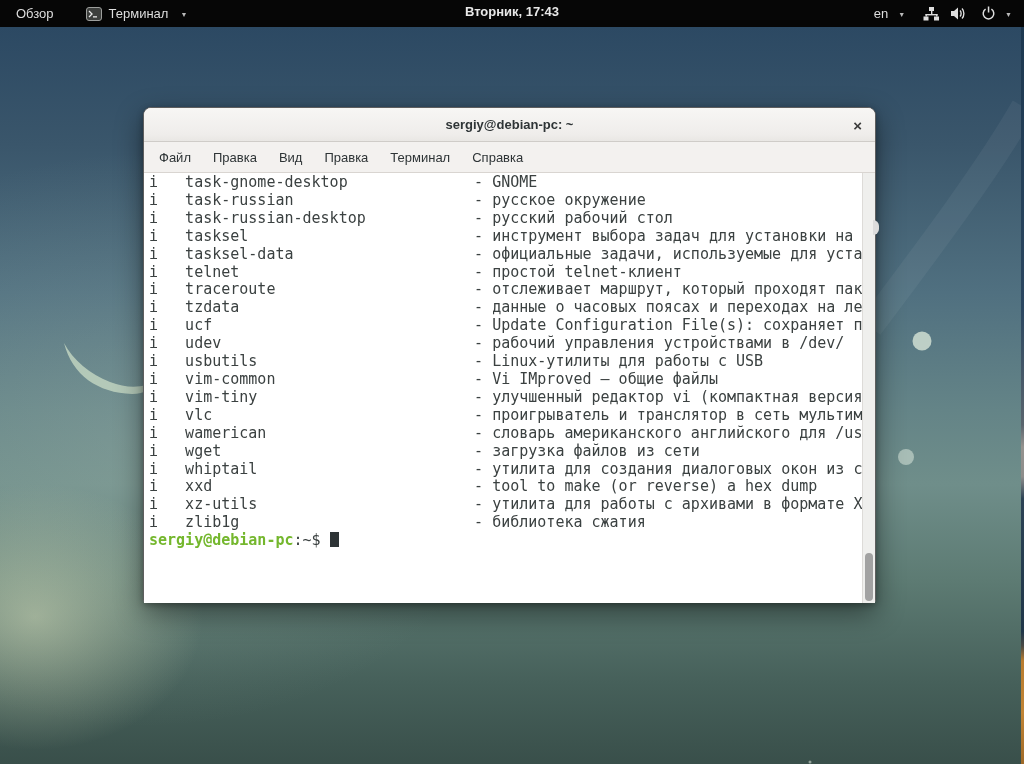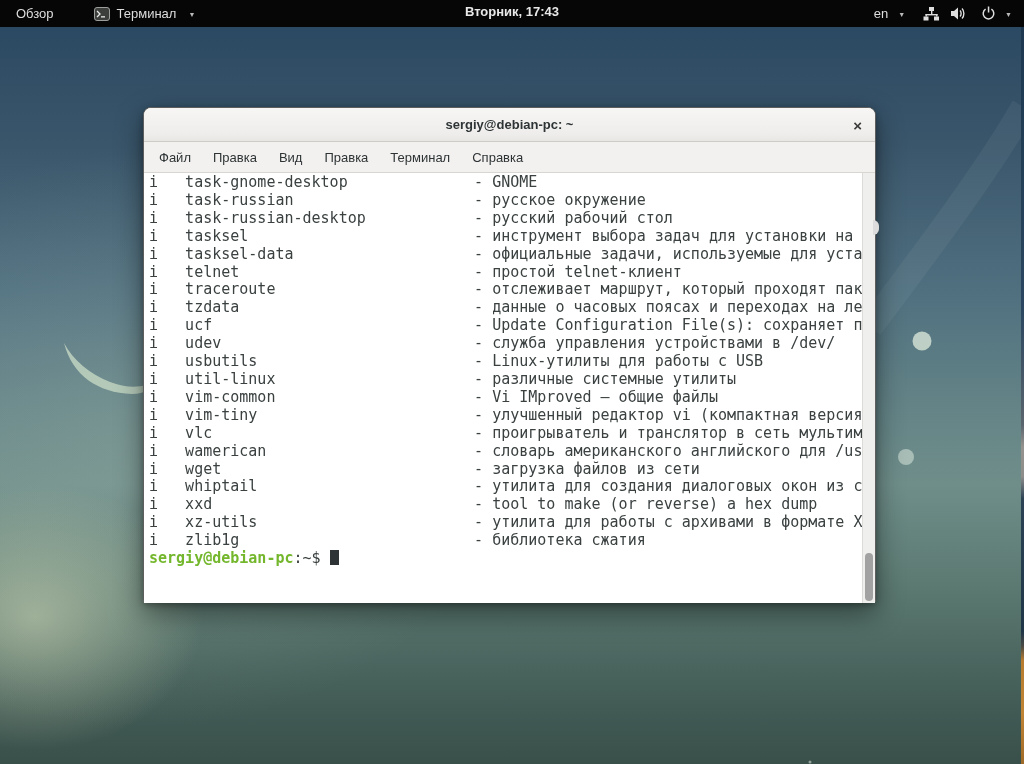--- a/index.html
+++ b/index.html
@@ -22,21 +22,21 @@
     position:absolute;right:0;top:27px;width:3px;height:737px;
     background:linear-gradient(180deg,
       #1d3850 0%,#2a4660 38%,#5a656e 54%,#95938f 57%,#8d8d8b 61%,
       #2c4355 64%,#1f3649 82%,#4a4a44 84%,#b87c30 86%,#c08435 93%,#9f6a28 100%);
   }
   
   .topbar{
     position:absolute;left:0;top:0;width:1024px;height:27px;background:#060606;
     color:#dedede;font-size:13px;display:flex;align-items:center;z-index:30;
   }
-  .tb-left{position:absolute;left:10px;top:0;height:27px;display:flex;align-items:center;gap:28px;}
+  .tb-left{position:absolute;left:10px;top:0;height:27px;display:flex;align-items:center;gap:20px;}
   .tb-item{display:flex;align-items:center;height:27px;padding:0 6px;cursor:default;}
   .app{gap:7px;}
   .caret{font-size:7px;color:#b9b9b9;margin-left:5px;transform:translateY(1px);}
   .tb-center{
     position:absolute;left:0;right:0;top:0;height:22px;display:flex;
     align-items:center;justify-content:center;font-weight:700;color:#e8e8e8;
   }
   .tb-right{position:absolute;right:8px;top:0;height:27px;display:flex;align-items:center;gap:10px;}
   .kb{gap:5px;padding:0 8px;}
   .tb-icon{display:flex;align-items:center;}
@@ -168,23 +168,22 @@
     <div id="lines">
         <div class="t-line">i   task-gnome-desktop              - GNOME</div>
         <div class="t-line">i   task-russian                    - русское окружение</div>
         <div class="t-line">i   task-russian-desktop            - русский рабочий стол</div>
         <div class="t-line">i   tasksel                         - инструмент выбора задач для установки на с</div>
         <div class="t-line">i   tasksel-data                    - официальные задачи, используемые для устан</div>
         <div class="t-line">i   telnet                          - простой telnet-клиент</div>
         <div class="t-line">i   traceroute                      - отслеживает маршрут, который проходят паке</div>
         <div class="t-line">i   tzdata                          - данные о часовых поясах и переходах на лет</div>
         <div class="t-line">i   ucf                             - Update Configuration File(s): сохраняет по</div>
-        <div class="t-line">i   udev                            - служба управления устройствами в /dev/</div>
+        <div class="t-line">i   udev                            - рабочий управления устройствами в /dev/</div>
         <div class="t-line">i   usbutils                        - Linux-утилиты для работы с USB</div>
-        <div class="t-line">i   util-linux                      - различные системные утилиты</div>
         <div class="t-line">i   vim-common                      - Vi IMproved — общие файлы</div>
         <div class="t-line">i   vim-tiny                        - улучшенный редактор vi (компактная версия)</div>
         <div class="t-line">i   vlc                             - проигрыватель и транслятор в сеть мультиме</div>
         <div class="t-line">i   wamerican                       - словарь американского английского для /usr</div>
         <div class="t-line">i   wget                            - загрузка файлов из сети</div>
         <div class="t-line">i   whiptail                        - утилита для создания диалоговых окон из сц</div>
         <div class="t-line">i   xxd                             - tool to make (or reverse) a hex dump</div>
         <div class="t-line">i   xz-utils                        - утилита для работы с архивами в формате XZ</div>
         <div class="t-line">i   zlib1g                          - библиотека сжатия</div>
       </div>

